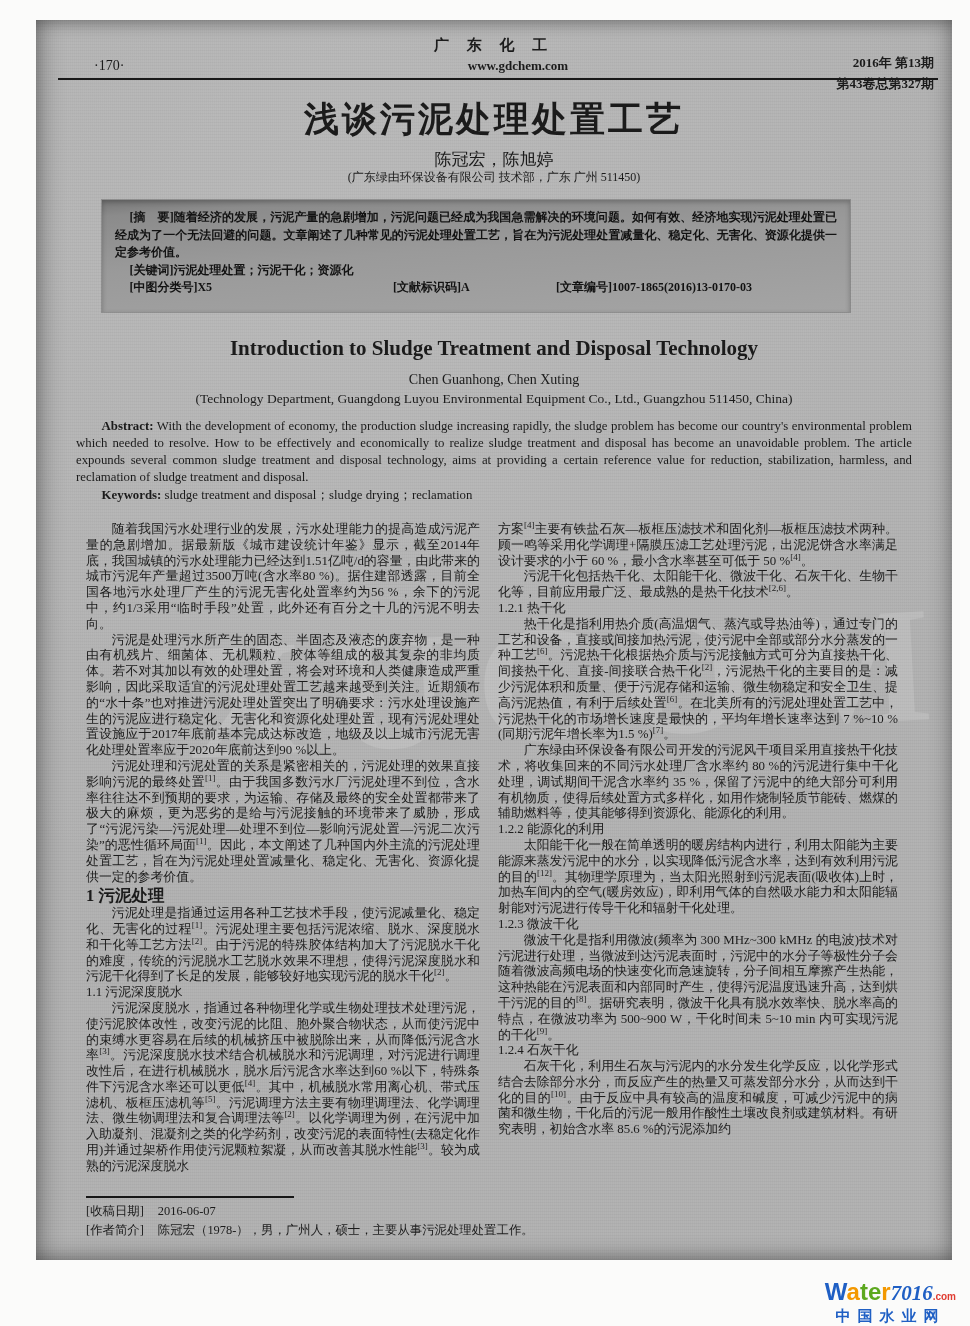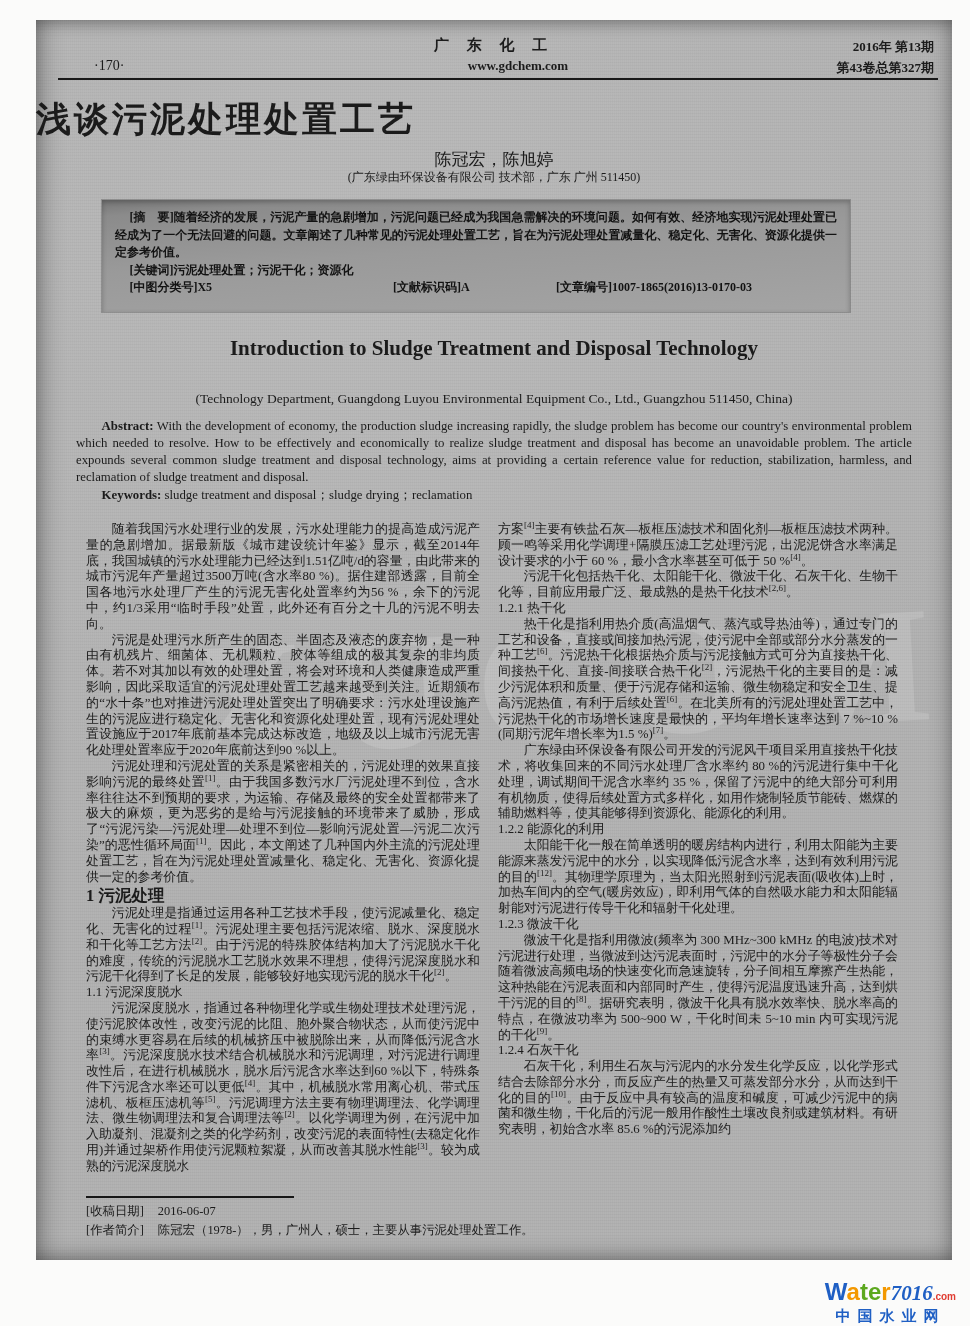--- a/index.html
+++ b/index.html
@@ -26,24 +26,24 @@
     position:absolute; left:150px; top:570px; width:700px;
     font-size:165px; font-weight:bold; letter-spacing:26px;
     color:rgba(255,255,255,0.14); transform:rotate(-3deg);
     pointer-events:none; user-select:none;
   }
   
   .hdr-pagenum { position:absolute; left:58px; top:38px; font-size:14px; }
   .hdr-center  { position:absolute; left:0; right:0; top:16px; text-align:center; }
   .hdr-name    { font-size:15px; font-weight:bold; letter-spacing:7px;text-align:center; }
   .hdr-site    { font-size:13px; font-weight:bold; margin-top:3px;padding-left:48px; }
-  .hdr-right   { position:absolute; right:18px; top:16px; text-align:right; font-size:13px; font-weight:bold; line-height:21px; }
+  .hdr-right   { position:absolute; right:18px; top:32px; text-align:right; font-size:13px; font-weight:bold; line-height:21px; }
   .hdr-rule    { position:absolute; left:22px; right:14px; top:58px; height:2px; background:#191919; }
   
-  .title-zh { position:absolute; left:0; right:0; top:76px; 
+  .title-zh { position:absolute; left:0; right:0; top:76px; text-align:center;
               font-size:35px; font-weight:bold; letter-spacing:3px; }
   .authors-zh { position:absolute; left:0; right:0; top:128px; text-align:center; font-size:17px; }
   .affil-zh   { position:absolute; left:0; right:0; top:149px; text-align:center; font-size:12px; }
   
   .abs-box {
     position:absolute; left:66px; top:180px; width:748px; height:112px;
     padding:9px 13px 0 13px;
     background:linear-gradient(176deg,#767676 0%,#8b8b8b 10%,#9a9a9a 45%,#a4a4a4 100%);
     box-shadow:0 0 0 1px rgba(70,70,70,0.35), inset 0 2px 5px rgba(0,0,0,0.25);
     font-size:12px; font-weight:bold; line-height:17.5px; color:#121212; text-align:justify;
@@ -117,20 +117,21 @@
       <div class="indent"><span class="b">[摘　要]</span><span>随着经济的发展，污泥产量的急剧增加，污泥问题已经成为我国急需解决的环境问题。如何有效、经济地实现污泥处理处置已经成为了一个无法回避的问题。文章阐述了几种常见的污泥处理处置工艺，旨在为污泥处理处置减量化、稳定化、无害化、资源化提供一定参考价值。</span></div>
       <div class="indent"><span class="b">[关键词]</span><span>污泥处理处置；污泥干化；资源化</span></div>
       <div class="codes-row">
         <span>[中图分类号]X5</span>
         <span>[文献标识码]A</span>
         <span>[文章编号]1007-1865(2016)13-0170-03</span>
       </div>
     </div>
 
     <div class="title-en">Introduction to Sludge Treatment and Disposal Technology</div>
+    <div class="authors-en">Chen Guanhong, Chen Xuting</div>
     <div class="affil-en">(Technology Department, Guangdong Luyou Environmental Equipment Co., Ltd., Guangzhou 511450, China)</div>
     <div class="en-abs">
       <p><span class="b">Abstract:</span> <span>With the development of economy, the production sludge increasing rapidly, the sludge problem has become our country's environmental problem which needed to resolve. How to be effectively and economically to realize sludge treatment and disposal has become an unavoidable problem. The article expounds several common sludge treatment and disposal technology, aims at providing a certain reference value for reduction, stabilization, harmless, and reclamation of sludge treatment and disposal.</span></p>
       <p class="kw"><span class="b">Keywords:</span> <span>sludge treatment and disposal；sludge drying；reclamation</span></p>
     </div>
 
     <div class="col col-left">
         <p>随着我国污水处理行业的发展，污水处理能力的提高造成污泥产量的急剧增加。据最新版《城市建设统计年鉴》显示，截至2014年底，我国城镇的污水处理能力已经达到1.51亿吨/d的容量，由此带来的城市污泥年产量超过3500万吨(含水率80 %)。据住建部透露，目前全国各地污水处理厂产生的污泥无害化处置率约为56 %，余下的污泥中，约1/3采用“临时手段”处置，此外还有百分之十几的污泥不明去向。</p>
         <p>污泥是处理污水所产生的固态、半固态及液态的废弃物，是一种由有机残片、细菌体、无机颗粒、胶体等组成的极其复杂的非均质体。若不对其加以有效的处理处置，将会对环境和人类健康造成严重影响，因此采取适宜的污泥处理处置工艺越来越受到关注。近期颁布的“水十条”也对推进污泥处理处置突出了明确要求：污水处理设施产生的污泥应进行稳定化、无害化和资源化处理处置，现有污泥处理处置设施应于2017年底前基本完成达标改造，地级及以上城市污泥无害化处理处置率应于2020年底前达到90 %以上。</p>
         <p>污泥处理和污泥处置的关系是紧密相关的，污泥处理的效果直接影响污泥的最终处置<sup>[1]</sup>。由于我国多数污水厂污泥处理不到位，含水率往往达不到预期的要求，为运输、存储及最终的安全处置都带来了极大的麻烦，更为恶劣的是给与污泥接触的环境带来了威胁，形成了“污泥污染—污泥处理—处理不到位—影响污泥处置—污泥二次污染”的恶性循环局面<sup>[1]</sup>。因此，本文阐述了几种国内外主流的污泥处理处置工艺，旨在为污泥处理处置减量化、稳定化、无害化、资源化提供一定的参考价值。</p>

